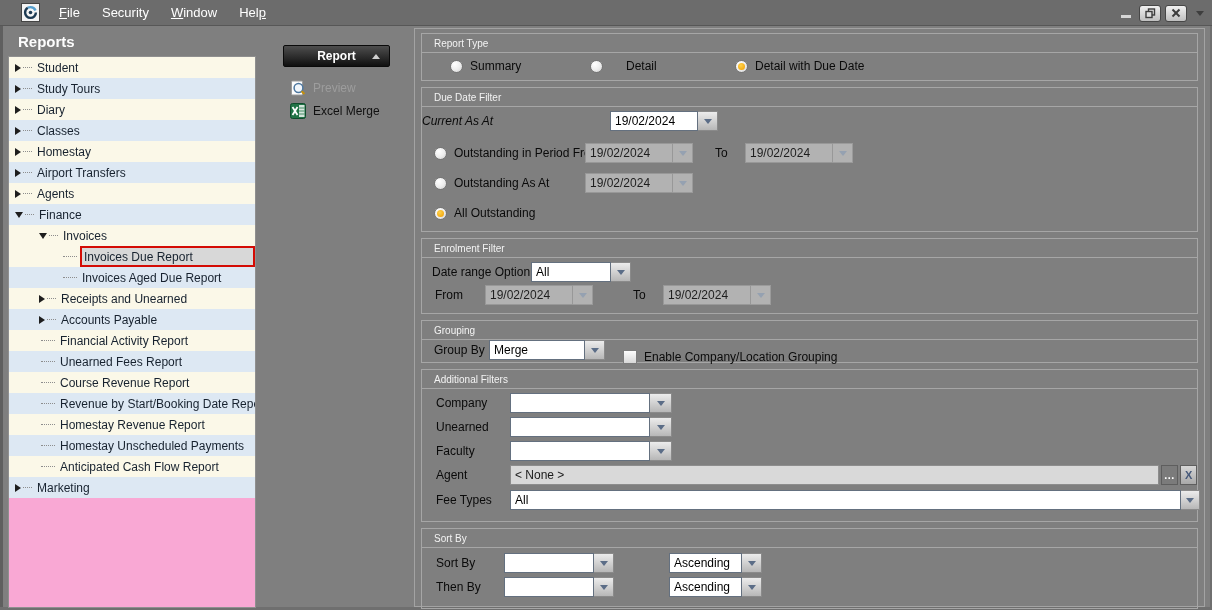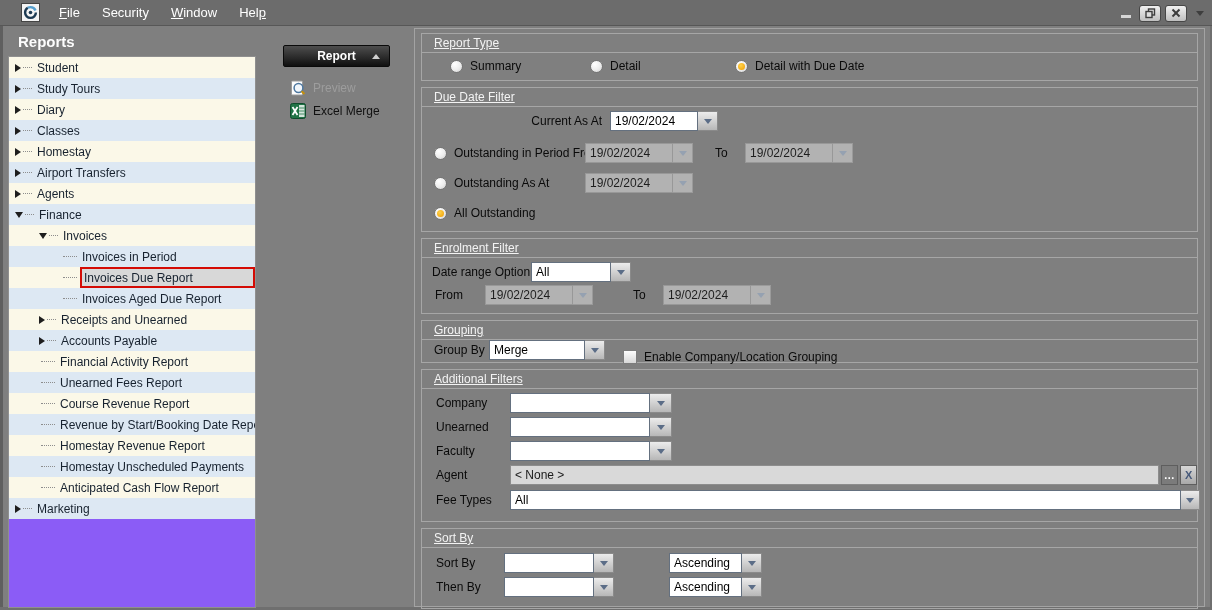--- a/index.html
+++ b/index.html
@@ -22,21 +22,21 @@
   .menu-item{color:#fff;font-size:13px;padding:0 11px;line-height:26px;cursor:default;}
   .wincontrols{position:absolute;right:8px;top:0;height:26px;display:flex;align-items:center;gap:4px;}
   .minbtn{width:10px;height:3px;background:#d6d6d6;margin-right:4px;margin-top:6px;}
   .wbtn{width:22px;height:17px;border:1px solid #474747;border-radius:3px;
     background:linear-gradient(#f0f0f0,#bfbfbf);display:inline-flex;align-items:center;justify-content:center;}
   .menchev{width:0;height:0;border-left:4px solid transparent;border-right:4px solid transparent;
     border-top:5px solid #3e3e3e;margin-left:5px;}
 
   
   .sidetitle{position:absolute;left:18px;top:33px;color:#fdfdfd;font-weight:bold;font-size:15px;}
-  .tree{position:absolute;left:8px;top:56px;width:248px;bottom:2px;background:#8b5cf6;
+  .tree{position:absolute;left:8px;top:56px;width:248px;bottom:2px;background:#f9a8d4;
     border:1px solid #8f8f8f;overflow:hidden;z-index:6;}
   .trow{display:flex;align-items:center;height:21px;white-space:nowrap;overflow:hidden;
     font-size:12px;color:#17222f;}
   .alt-a{background:#fbf8e8;}
   .alt-b{background:#dde8f3;}
   .ind{display:inline-block;height:1px;flex:0 0 auto;}
   .arr{display:inline-block;width:0;height:0;flex:0 0 auto;}
   .arr.collapsed{border-left:6px solid #1e1e1e;border-top:4px solid transparent;border-bottom:4px solid transparent;}
   .arr.expanded{border-top:6px solid #1e1e1e;border-left:4px solid transparent;border-right:4px solid transparent;}
   .dots{display:inline-block;width:9px;border-top:1px dotted #8d8d8d;height:0;margin:0 3px 0 2px;flex:0 0 auto;}
@@ -55,24 +55,24 @@
   .action{display:flex;align-items:center;height:22px;margin-bottom:1px;}
   .action .ic{width:17px;height:17px;margin-right:7px;display:inline-flex;align-items:center;justify-content:center;}
   .albl{font-size:12px;color:#101010;}
   .albl.gray{color:#9d9d9d;}
 
   
   .form{position:absolute;left:414px;top:28px;width:791px;height:579px;
     border:1px solid #a3a3a3;padding:4px 6px;z-index:6;}
   .gbox{border:1px solid #a6a6a6;margin-bottom:6px;}
   .cap{height:19px;line-height:19px;border-bottom:1px solid #a6a6a6;color:#f3f3f3;
-    font-size:12px;padding-left:12px;text-decoration:underline;}
+    font-size:10px;padding-left:12px;}
   .frow{display:flex;align-items:center;height:20px;}
   .flabel{font-size:12px;color:#0a0a0a;}
-  .rlab{text-align:right;}
+  .rlab{font-style:italic;}
 
   
   .radio{display:inline-flex;align-items:center;}
   .rd{width:13px;height:13px;border-radius:50%;border:1px solid #767676;flex:0 0 auto;
     background:radial-gradient(circle at 35% 30%, #ffffff 0%, #ececec 55%, #cccccc 100%);
     display:inline-block;position:relative;margin-right:7px;}
   .rd.on::after{content:'';position:absolute;left:2px;top:2px;right:2px;bottom:2px;border-radius:50%;
     background:radial-gradient(circle at 40% 35%, #ffd34d, #f09c00);}
   .cb{width:14px;height:14px;border:1px solid #7c7c7c;background:linear-gradient(#fcfcfc,#d7d7d7);
     display:inline-block;flex:0 0 auto;}
@@ -89,21 +89,21 @@
   .dfield.dis .dbtn{background:#b2b2b2;border-color:#9b9b9b;}
   .dfield.dis .tri{border-top-color:#95a1b1;}
   .agentfld{background:#d9d9d9;border:1px solid #8d8d8d;color:#1b1b1b;}
   .sqbtn{width:17px;height:20px;display:inline-flex;align-items:center;justify-content:center;
     font-size:11px;border:1px solid #5e5e5e;margin-left:2px;}
   .browse{background:#7b7b7b;color:#fff;letter-spacing:1px;font-weight:bold;}
   .clear{background:linear-gradient(#d6d6d6,#a9a9a9);color:#46597a;font-weight:bold;}
 
   
   .rt-body{padding:6px 0 7px 28px;display:flex;}
-  .opt1{width:140px;} .opt2{width:145px;}
+  .opt1{width:140px;} .opt2{width:145px;gap:16px;}
   .ddf-body{padding:4px 0 8px 0;}
   .ddf-r1{margin-bottom:12px;}
   .ddf-r1 .flabel{width:180px;margin-right:8px;}
   .ddf-r2,.ddf-r3{padding-left:12px;margin-bottom:10px;}
   .ddf-r4{padding-left:12px;}
   .radwrap{width:151px;overflow:hidden;white-space:nowrap;flex:0 0 auto;}
   .ef-body{padding:4px 0 8px 0;}
   .ef-r1{padding-left:10px;margin-bottom:3px;}
   .ef-r1 .flabel{width:99px;}
   .ef-r2{padding-left:13px;}
@@ -205,25 +205,20 @@
       <span class="arr expanded"></span>
       <span class="dots"></span>
       <span class="tlbl">Finance</span>
     </div>
     <div class="trow alt-a">
       <span class="ind" style="width: 30px;"></span>
       <span class="arr expanded"></span>
       <span class="dots"></span>
       <span class="tlbl">Invoices</span>
     </div>
-    <div class="trow alt-b">
-      <span class="ind" style="width: 52px;"></span>
-      <span class="dots leaf"></span>
-      <span class="tlbl">Invoices in Period</span>
-    </div>
     <div class="trow alt-a">
       <span class="ind" style="width: 52px;"></span>
       <span class="dots leaf"></span>
       <span class="selbox">
         <span class="tlbl">Invoices Due Report</span>
       </span>
     </div>
     <div class="trow alt-b">
       <span class="ind" style="width: 52px;"></span>
       <span class="dots leaf"></span>

